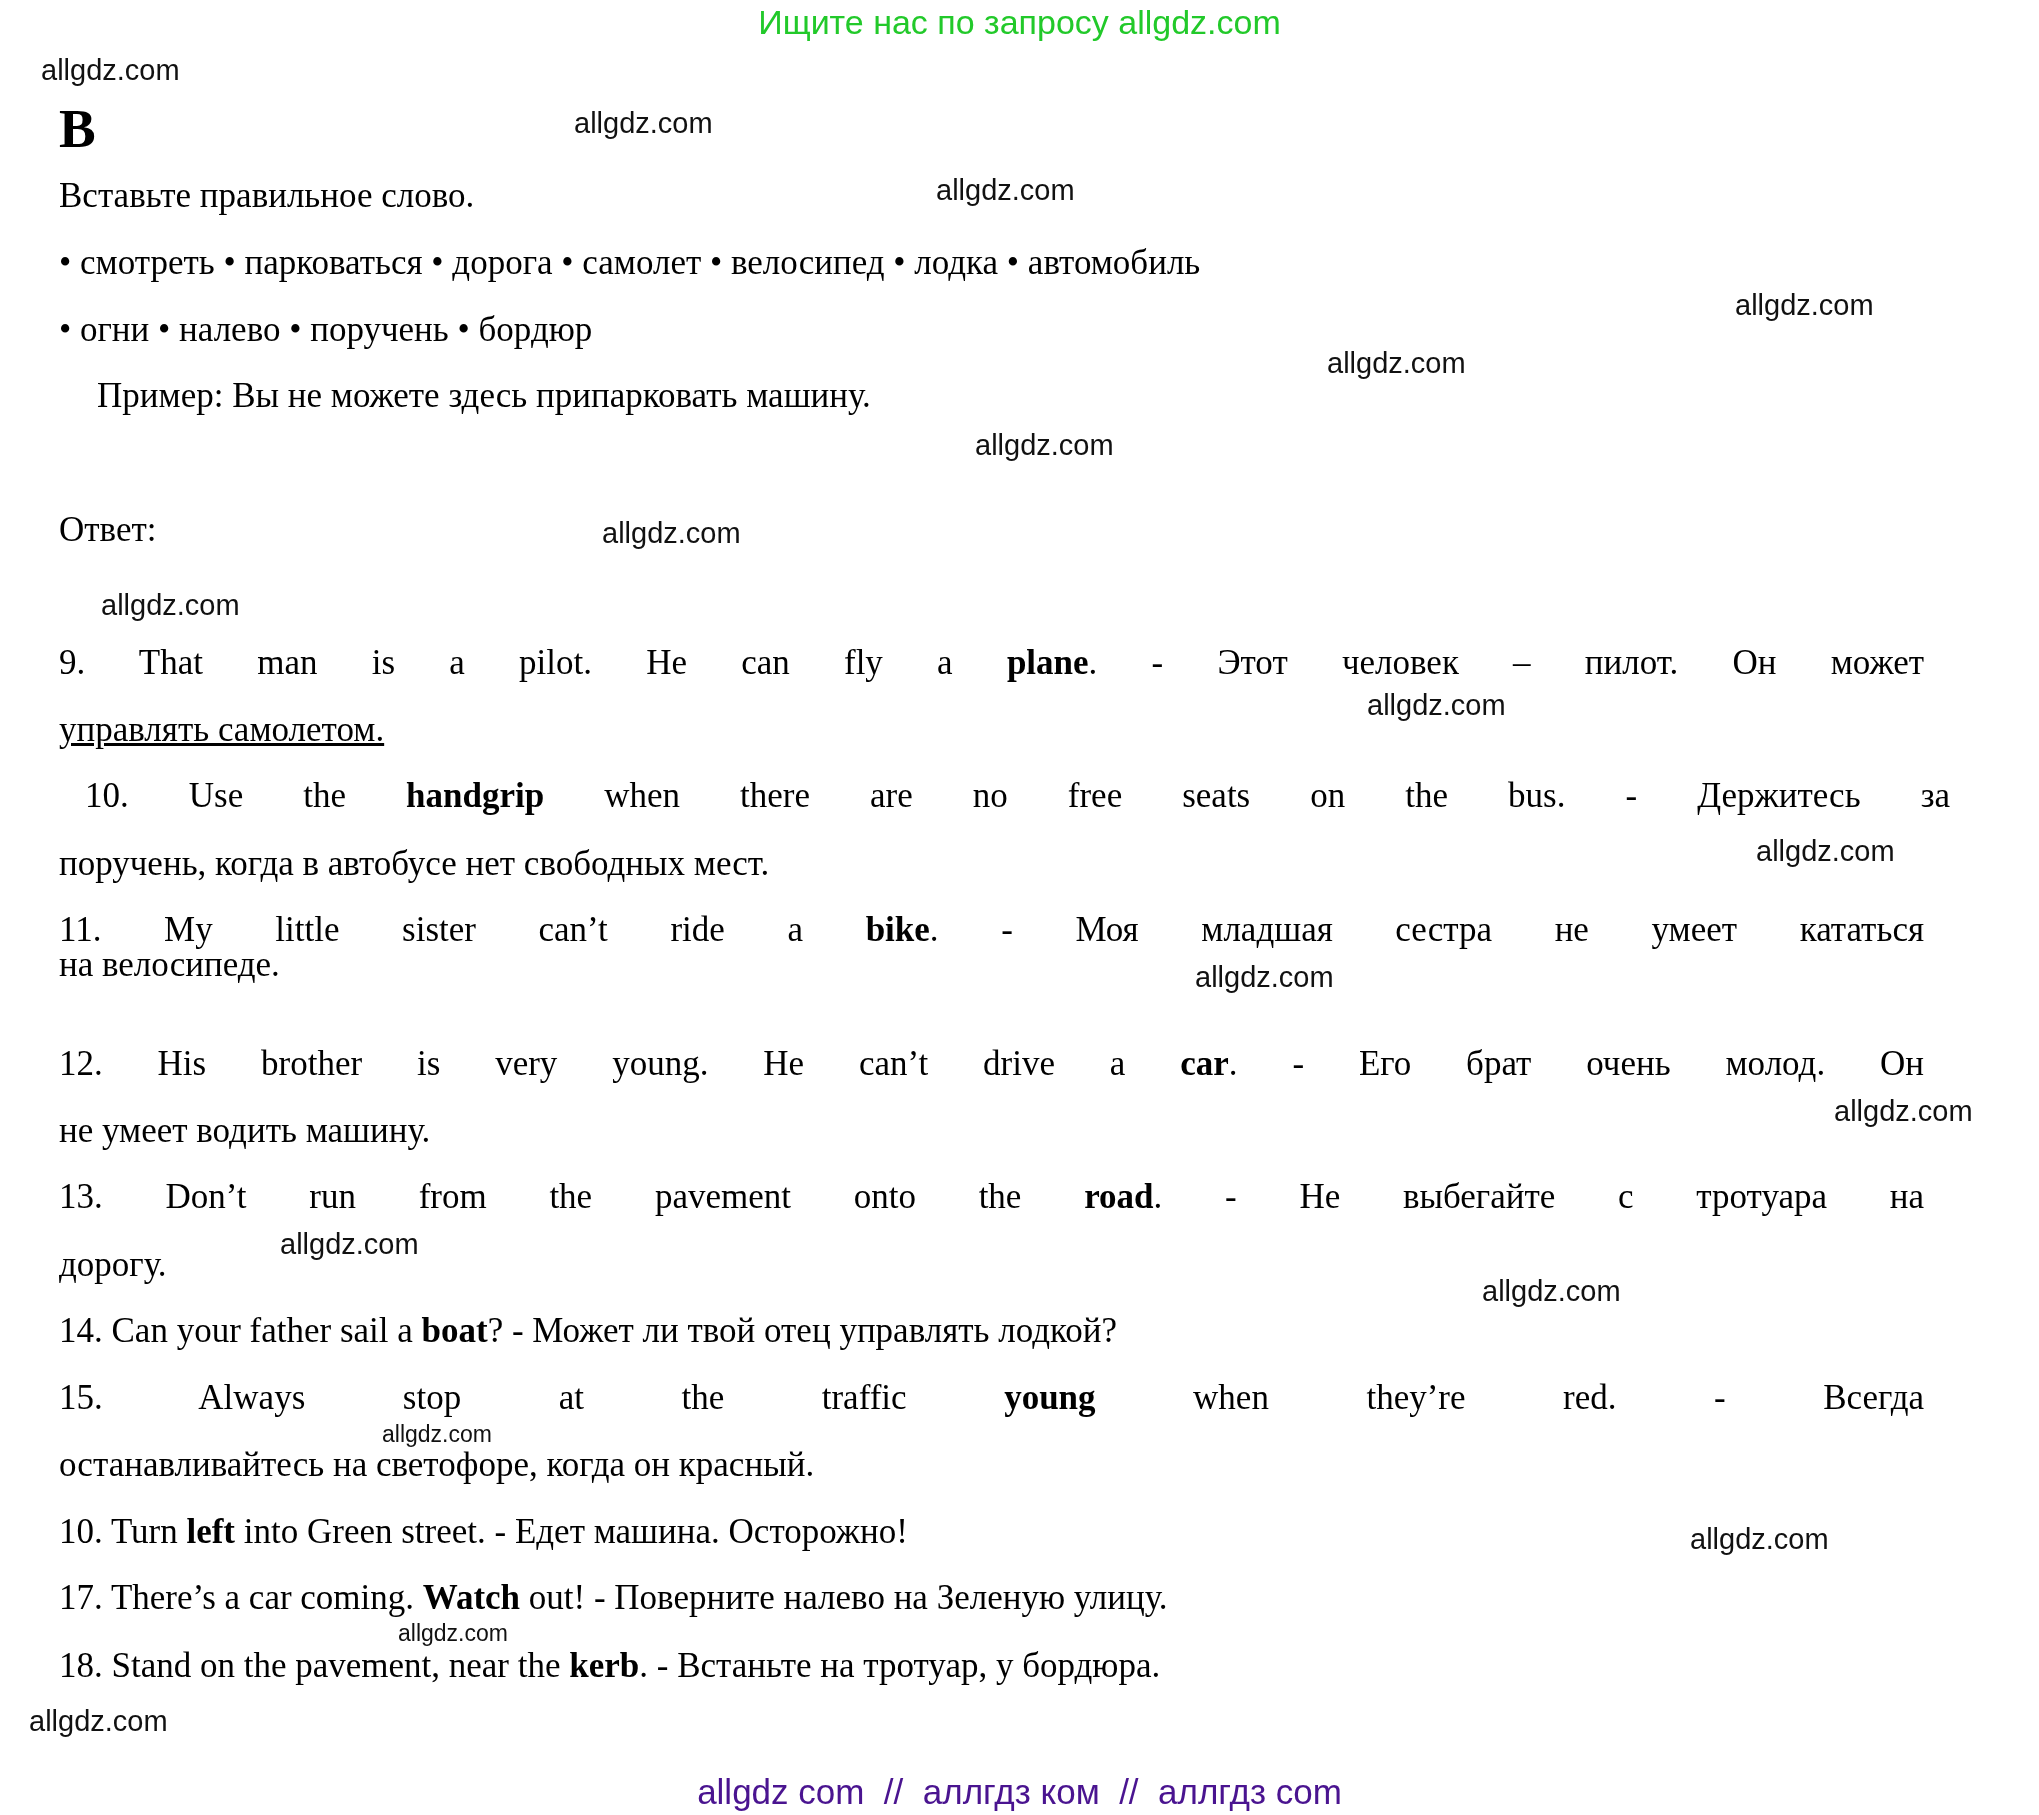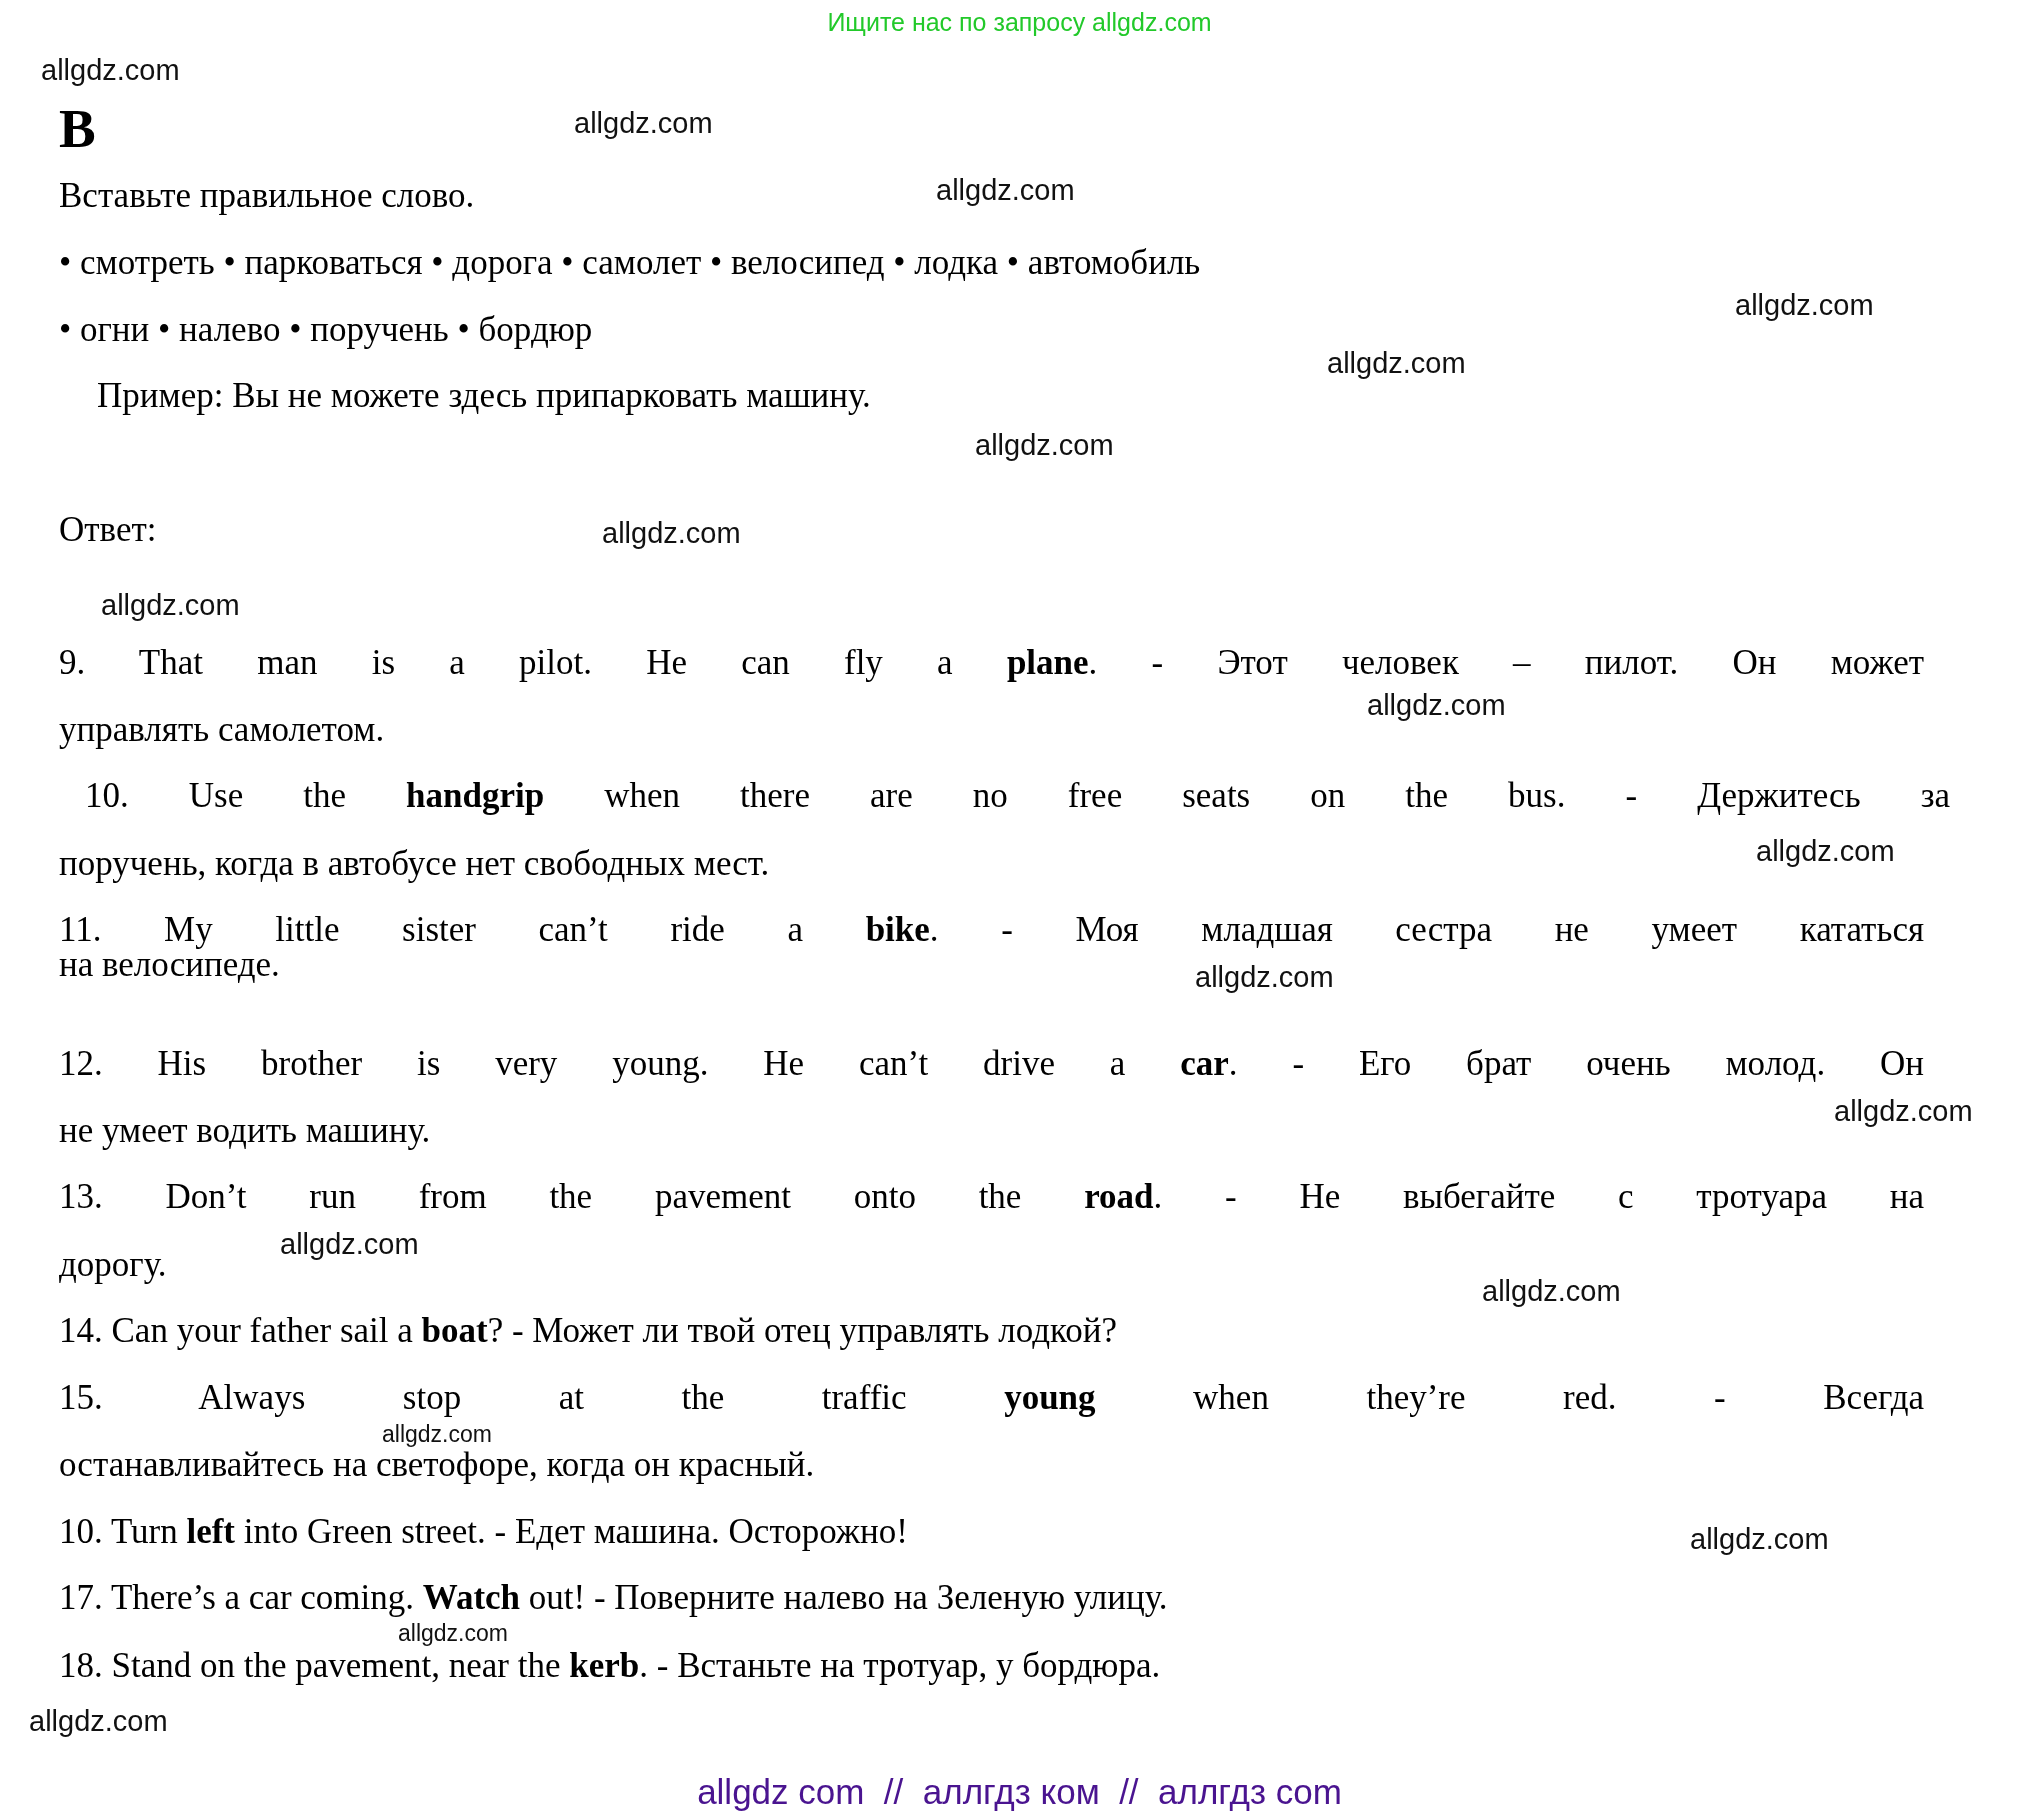--- a/index.html
+++ b/index.html
@@ -1,20 +1,20 @@
 <!DOCTYPE html>
 <html><head>
 <meta charset="utf-8">
 <style>
   html, body { margin: 0; padding: 0; background: #ffffff; }
   body { width: 2039px; height: 1816px; position: relative; overflow: hidden; }
   .page { position: absolute; left: 0; top: 0; width: 2039px; height: 1816px; }
   .top-banner {
     position: absolute; left: 0; top: 0; width: 2039px; text-align: center;
-    font-family: "Liberation Sans", sans-serif; font-size: 25px; line-height: 44px;
+    font-family: "Liberation Sans", sans-serif; font-size: 34px; line-height: 44px;
     color: #22c92a;
   }
   .footer-banner {
     position: absolute; left: 0; top: 1770px; width: 2039px; text-align: center;
     font-family: "Liberation Sans", sans-serif; font-size: 35px; line-height: 44px;
     color: #4a1490; white-space: pre;
   }
   .wm {
     position: absolute; font-family: "Liberation Sans", sans-serif;
     font-size: 29px; line-height: 32px; color: #111; white-space: nowrap;
@@ -64,21 +64,21 @@
     <div class="line" style="top: 231px;">• смотреть • парковаться • дорога • самолет • велосипед • лодка • автомобиль</div>
     <div class="line" style="top: 298px;">• огни • налево • поручень • бордюр</div>
     <div class="line" style="top: 364px; margin-left: 38px;">Пример: Вы не можете здесь припарковать машину.</div>
     <div class="line" style="top: 498px;">Ответ:</div>
 
     <div class="line justify" style="top:631px;">
       <span>9.</span>
       <span>That man is a pilot. He can fly a</span>
       <b>plane</b><span>. - Этот человек – пилот. Он может</span>
     </div>
-    <div class="line" style="top: 698px;">управлять самолетом.</div>
+    <div class="line" style="top: 698px; text-decoration: underline;">управлять самолетом.</div>
 
     <div class="line justify" style="top:764px;margin-left:26px;">
       <span>10.</span>
       <span>Use the</span>
       <b>handgrip</b>
       <span>when there are no free seats on the bus. - Держитесь за</span>
     </div>
     <div class="line" style="top: 832px;">поручень, когда в автобусе нет свободных мест.</div>
 
     <div class="line justify" style="top:898px;">

